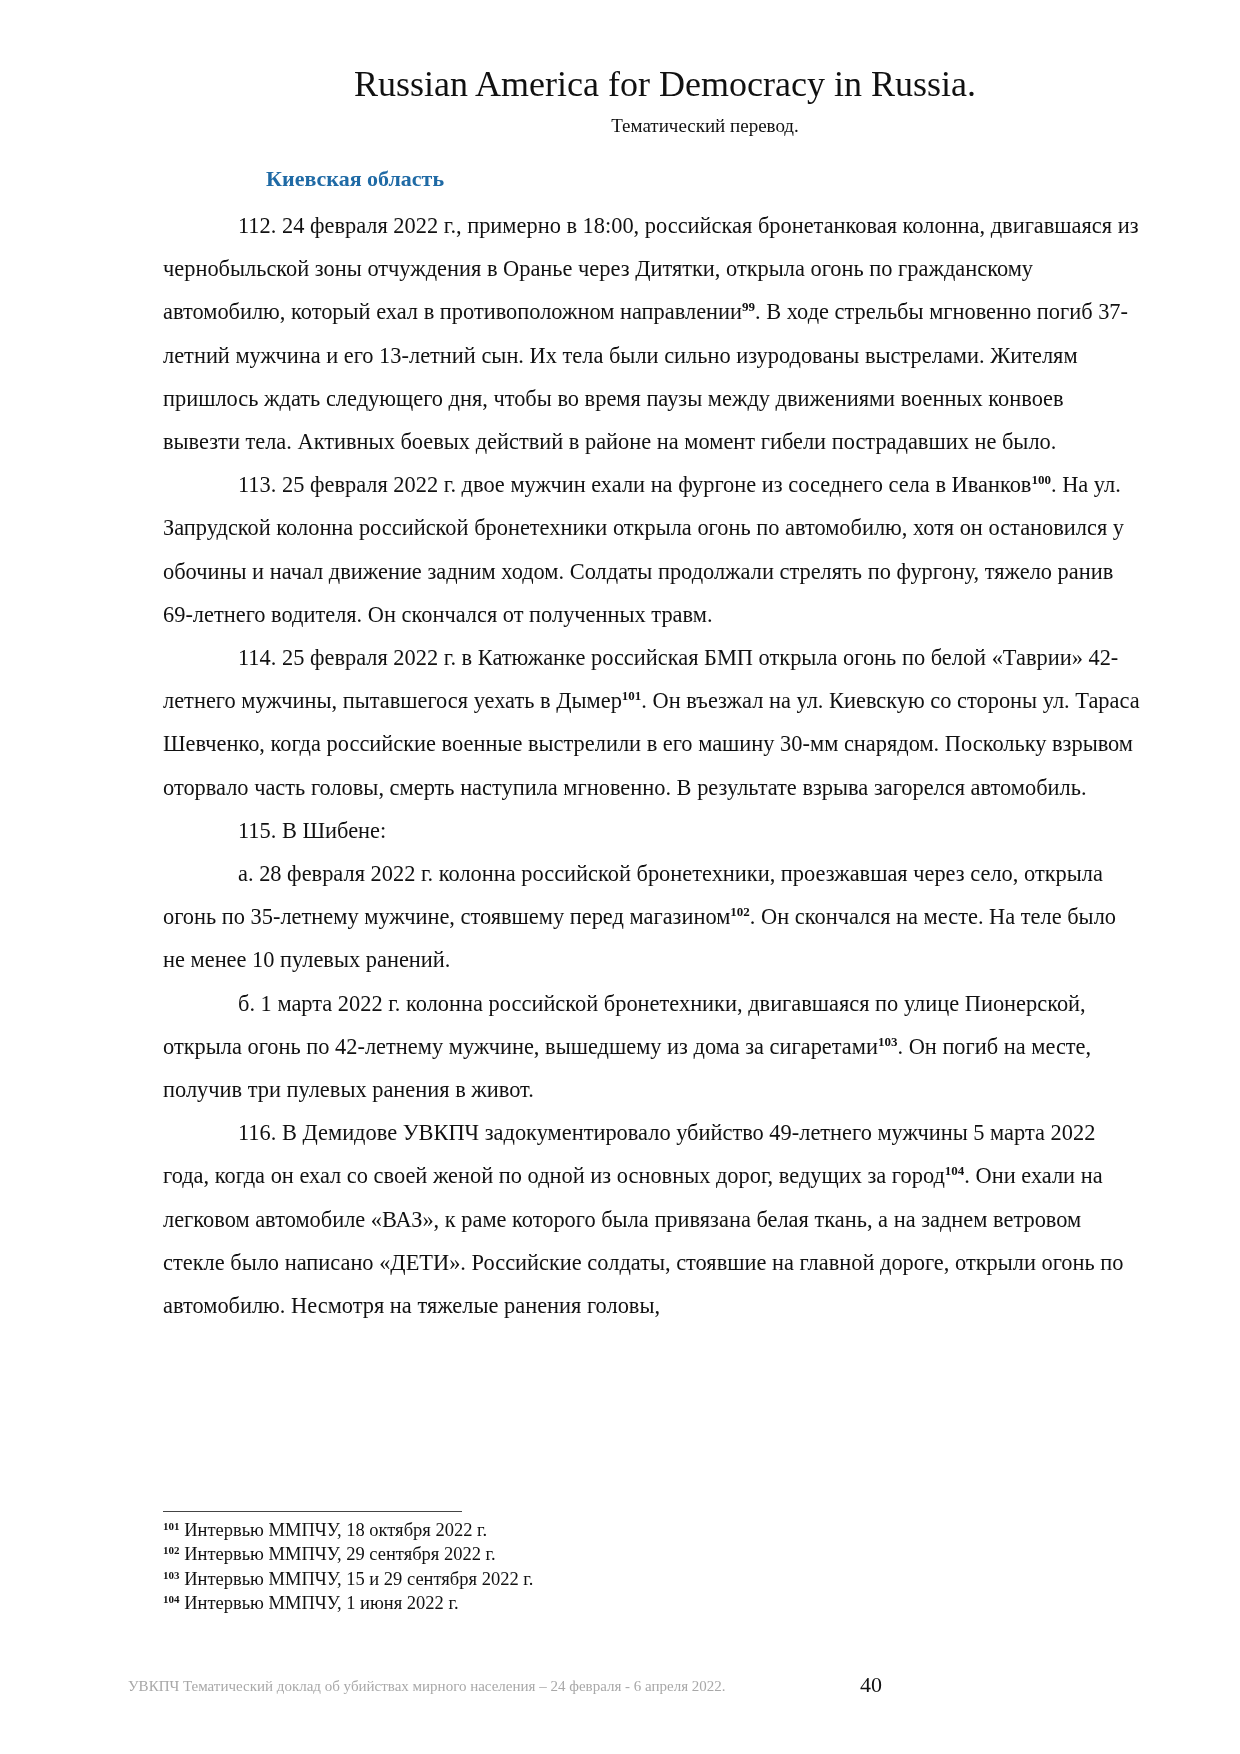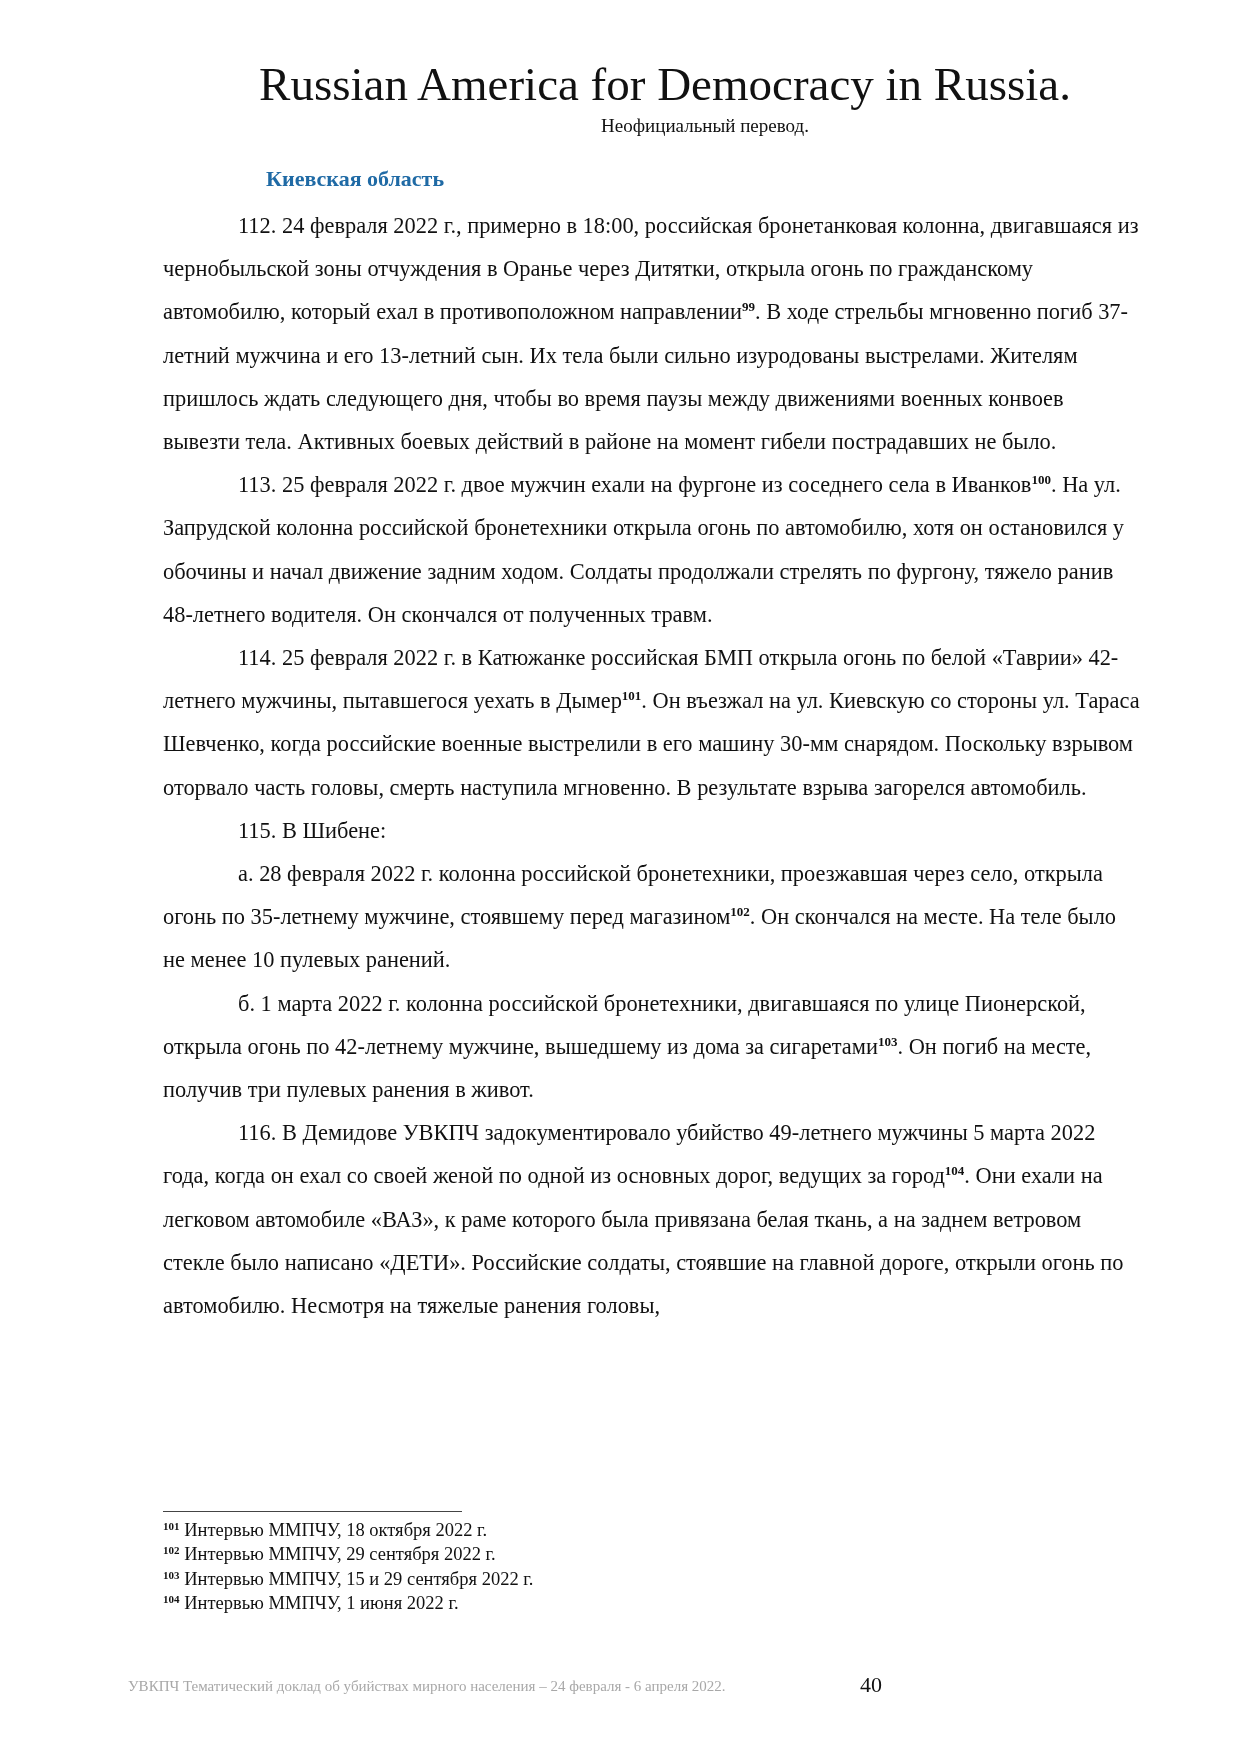--- a/index.html
+++ b/index.html
@@ -1,46 +1,46 @@
 <!DOCTYPE html>
 <html><head>
 <meta charset="utf-8">
 <style>
   html, body { margin: 0; padding: 0; background: #ffffff; }
   body { width: 1240px; height: 1754px; position: relative; overflow: hidden;
          font-family: "Liberation Serif", "DejaVu Serif", serif; color: #111111; }
   .header-title { position: absolute; left: 0; width: 1240px; top: 56px; text-align: center;
-                  font-size: 47px; line-height: 56px; padding-left: 90px; box-sizing: border-box; }
+                  font-size: 36px; line-height: 56px; padding-left: 90px; box-sizing: border-box; }
   .header-subtitle { position: absolute; left: 0; width: 1240px; top: 114px; text-align: center;
                      font-size: 19px; line-height: 24px; padding-left: 170px; box-sizing: border-box; }
   .section-heading { position: absolute; left: 238px; top: 164px; font-size: 22px; font-weight: bold;
                      color: #1f6aa5; line-height: 30px; margin-left: 28px; }
   .body { position: absolute; left: 163px; top: 204px; width: 980px; font-size: 22.4px;
           line-height: 43.2px; }
   .body p { margin: 0; }
   .indent { text-indent: 75px; }
   sup { font-size: 13px; line-height: 0; vertical-align: super; font-weight: bold; }
   .fn-rule { position: absolute; left: 163px; top: 1511px; width: 299px; height: 1px; background: #444; }
   .footnotes { position: absolute; left: 163px; top: 1518px; font-size: 18.5px; line-height: 24.4px; }
   .footnotes .fn sup { font-size: 11px; vertical-align: 6px; }
   .footer-text { position: absolute; left: 128px; top: 1678px; font-size: 15px; color: #a8a8a8; }
   .page-number { position: absolute; left: 860px; top: 1672px; font-size: 22px; color: #111; }
 </style>
 </head>
 <body>
 
 <div>
   <div class="header-title">Russian America for Democracy in Russia.</div>
-  <div class="header-subtitle">Неофициальный перевод.</div>
+  <div class="header-subtitle">Тематический перевод.</div>
 
   <div class="section-heading" style="color: rgb(31, 106, 165);">Киевская область</div>
 
   <div class="body">
     <p class="indent"><span>112. 24 февраля 2022 г., примерно в 18:00, российская бронетанковая колонна, двигавшаяся из чернобыльской зоны отчуждения в Оранье через Дитятки, открыла огонь по гражданскому автомобилю, который ехал в противоположном направлении</span><sup>99</sup><span>. В ходе стрельбы мгновенно погиб 37-летний мужчина и его 13-летний сын. Их тела были сильно изуродованы выстрелами. Жителям пришлось ждать следующего дня, чтобы во время паузы между движениями военных конвоев вывезти тела. Активных боевых действий в районе на момент гибели пострадавших не было.</span></p>
-    <p class="indent"><span>113. 25 февраля 2022 г. двое мужчин ехали на фургоне из соседнего села в Иванков</span><sup>100</sup><span>. На ул. Запрудской колонна российской бронетехники открыла огонь по автомобилю, хотя он остановился у обочины и начал движение задним ходом. Солдаты продолжали стрелять по фургону, тяжело ранив 48-летнего водителя. Он скончался от полученных травм.</span></p>
+    <p class="indent"><span>113. 25 февраля 2022 г. двое мужчин ехали на фургоне из соседнего села в Иванков</span><sup>100</sup><span>. На ул. Запрудской колонна российской бронетехники открыла огонь по автомобилю, хотя он остановился у обочины и начал движение задним ходом. Солдаты продолжали стрелять по фургону, тяжело ранив 69-летнего водителя. Он скончался от полученных травм.</span></p>
     <p class="indent"><span>114. 25 февраля 2022 г. в Катюжанке российская БМП открыла огонь по белой «Таврии» 42-летнего мужчины, пытавшегося уехать в Дымер</span><sup>101</sup><span>. Он въезжал на ул. Киевскую со стороны ул. Тараса Шевченко, когда российские военные выстрелили в его машину 30-мм снарядом. Поскольку взрывом оторвало часть головы, смерть наступила мгновенно. В результате взрыва загорелся автомобиль.</span></p>
     <p class="indent"><span>115. В Шибене:</span></p>
     <p class="indent"><span>а. 28 февраля 2022 г. колонна российской бронетехники, проезжавшая через село, открыла огонь по 35-летнему мужчине, стоявшему перед магазином</span><sup>102</sup><span>. Он скончался на месте. На теле было не менее 10 пулевых ранений.</span></p>
     <p class="indent"><span>б. 1 марта 2022 г. колонна российской бронетехники, двигавшаяся по улице Пионерской, открыла огонь по 42-летнему мужчине, вышедшему из дома за сигаретами</span><sup>103</sup><span>. Он погиб на месте, получив три пулевых ранения в живот.</span></p>
     <p class="indent"><span>116. В Демидове УВКПЧ задокументировало убийство 49-летнего мужчины 5 марта 2022 года, когда он ехал со своей женой по одной из основных дорог, ведущих за город</span><sup>104</sup><span>. Они ехали на легковом автомобиле «ВАЗ», к раме которого была привязана белая ткань, а на заднем ветровом стекле было написано «ДЕТИ». Российские солдаты, стоявшие на главной дороге, открыли огонь по автомобилю. Несмотря на тяжелые ранения головы,</span></p>
   </div>
 
   <div class="fn-rule"></div>
   <div class="footnotes">
     <div class="fn"><sup>101</sup> <span>Интервью ММПЧУ, 18 октября 2022 г.</span></div>

